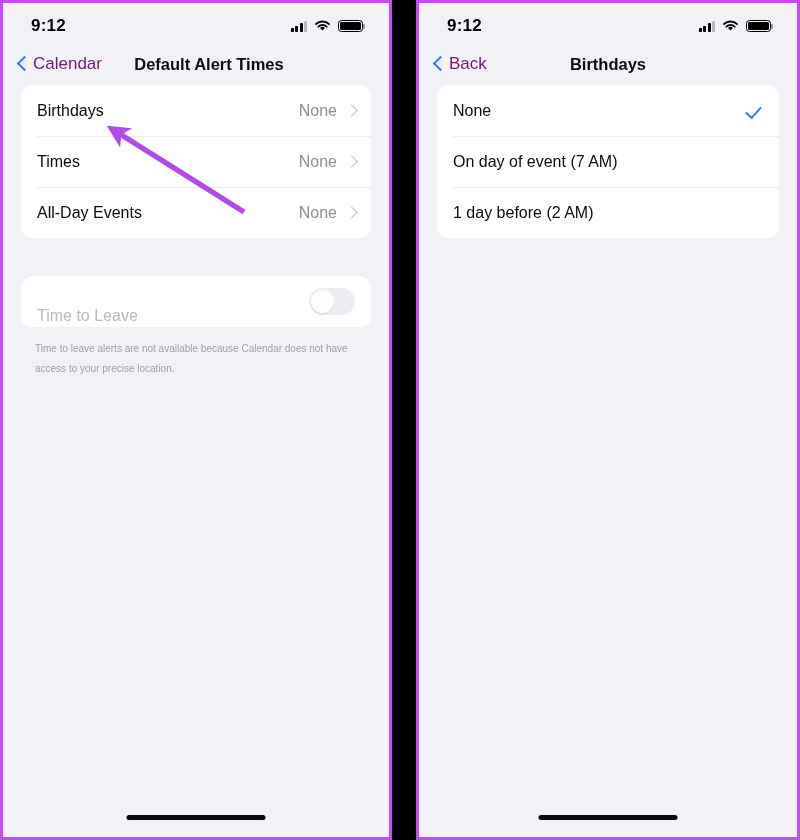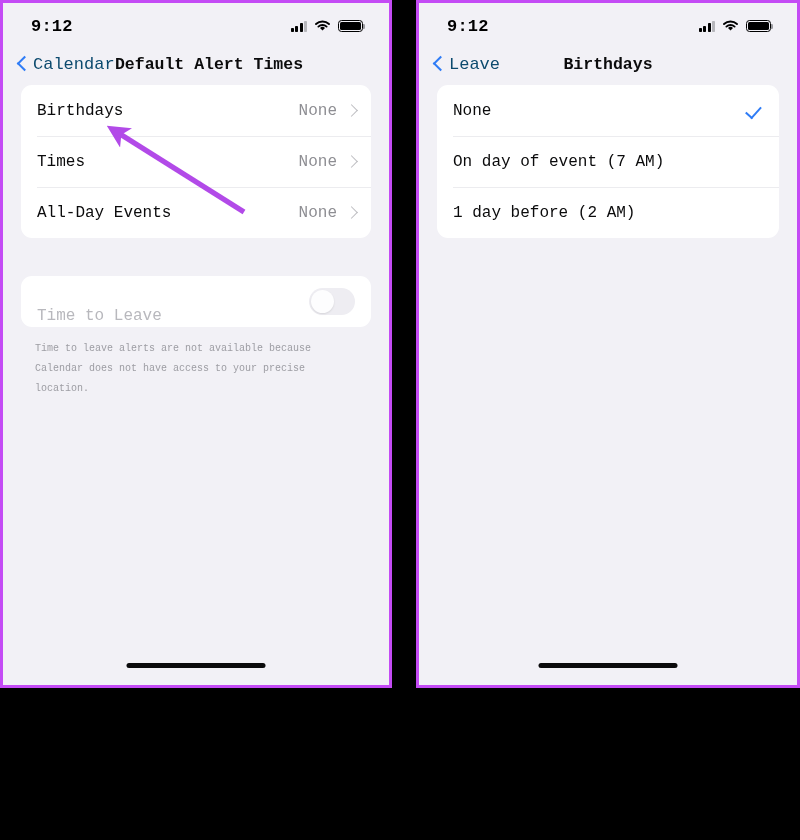--- a/index.html
+++ b/index.html
@@ -11,25 +11,24 @@
   }
   .stage {
     position: relative;
     width: 800px; height: 840px;
     background: #000000;
     display: flex;
   }
   
   .phone {
     position: relative;
-    height: 688px;
+    height: 840px;
     background: #f2f1f6;
     border: 3px solid #c44bf5;
     overflow: hidden;
-    font-family: Liberation Mono, monospace;
   }
   .phone.left  { width: 392px; }
   .phone.gap   { width: 24px; background:#000; border:none; }
   .phone.right { width: 384px; }
 
   
   .statusbar {
     height: 40px;
     display: flex;
     align-items: center;
@@ -72,21 +71,21 @@
     height: 42px;
     position: relative;
     display: flex;
     align-items: center;
     padding: 0 14px;
   }
   .nav-back {
     display: flex;
     align-items: center;
     gap: 5px;
-    color: #0c4a6e;
+    color: #701a75;
     font-size: 17px;
     cursor: pointer;
   }
   .chev-left {
     width: 11px; height: 18px;
     position: relative;
     flex: none;
   }
   .chev-left::before {
     content:""; position:absolute; left:2px; top:3px;
@@ -304,21 +303,21 @@
         </svg>
         <span class="battery">
             <span></span>
           </span>
       </div>
     </div>
 
     <div class="navbar">
       <div class="nav-back">
         <span class="chev-left"></span>
-        <span>Leave</span>
+        <span>Back</span>
       </div>
       <div class="nav-title">Birthdays</div>
     </div>
 
     <div class="content">
       <div class="card">
 
         <div class="row">
           <span class="row-label">None</span>
           <span class="check"></span>

